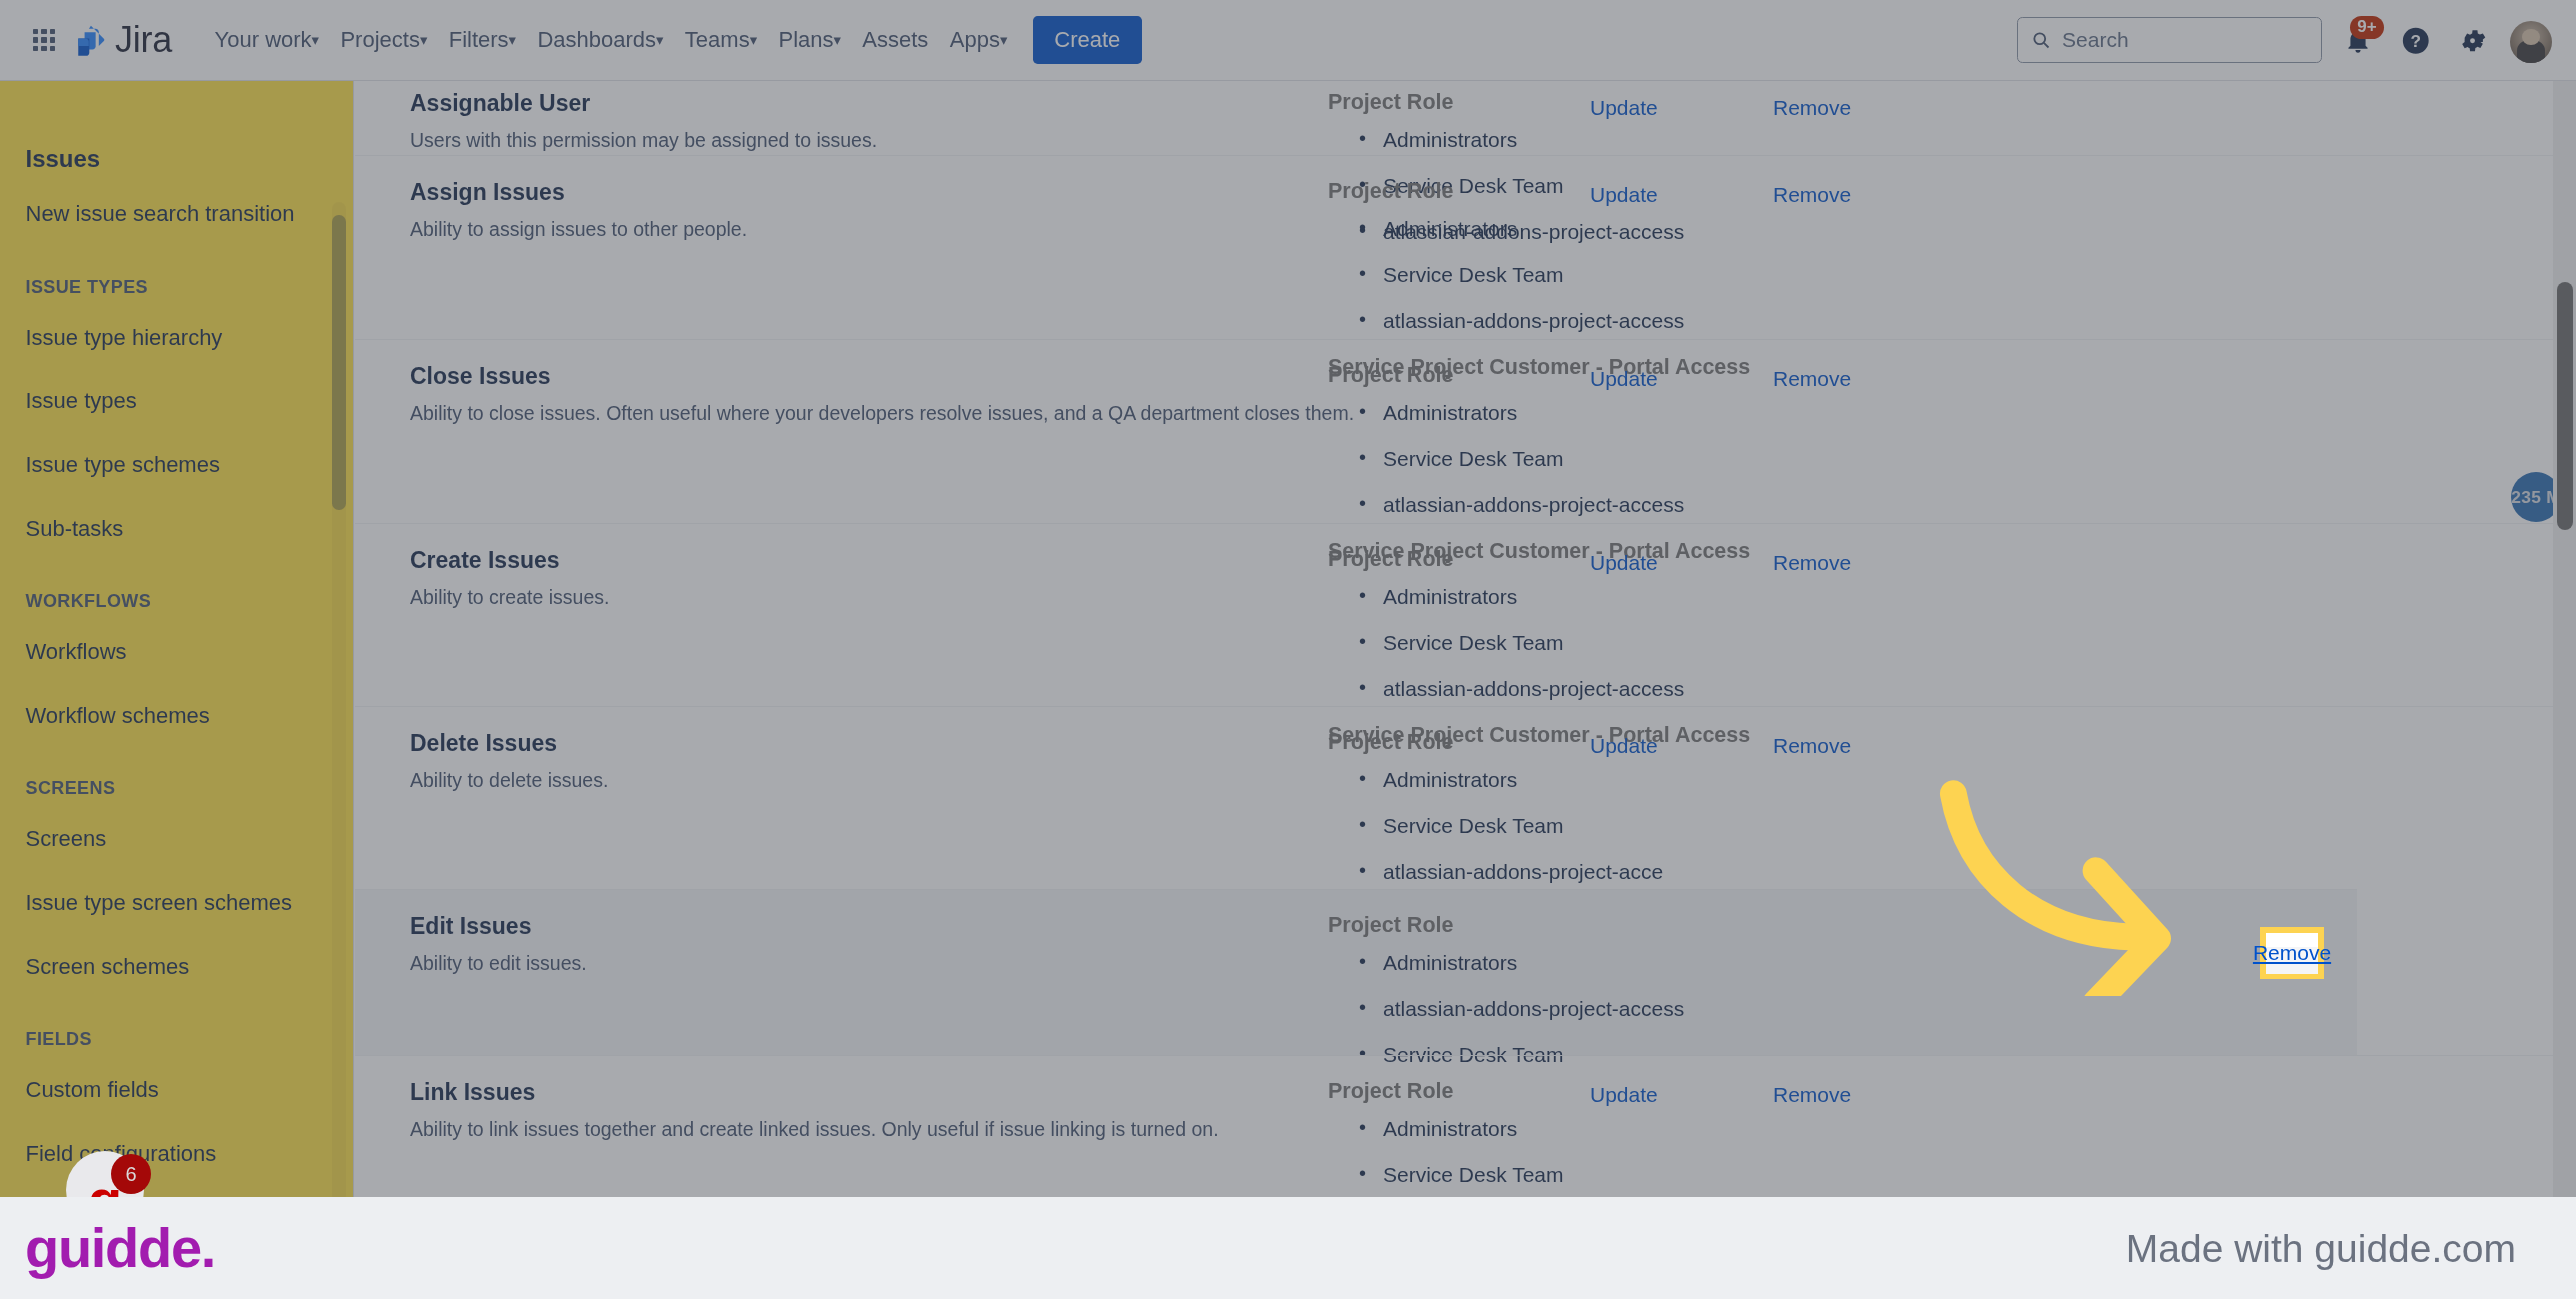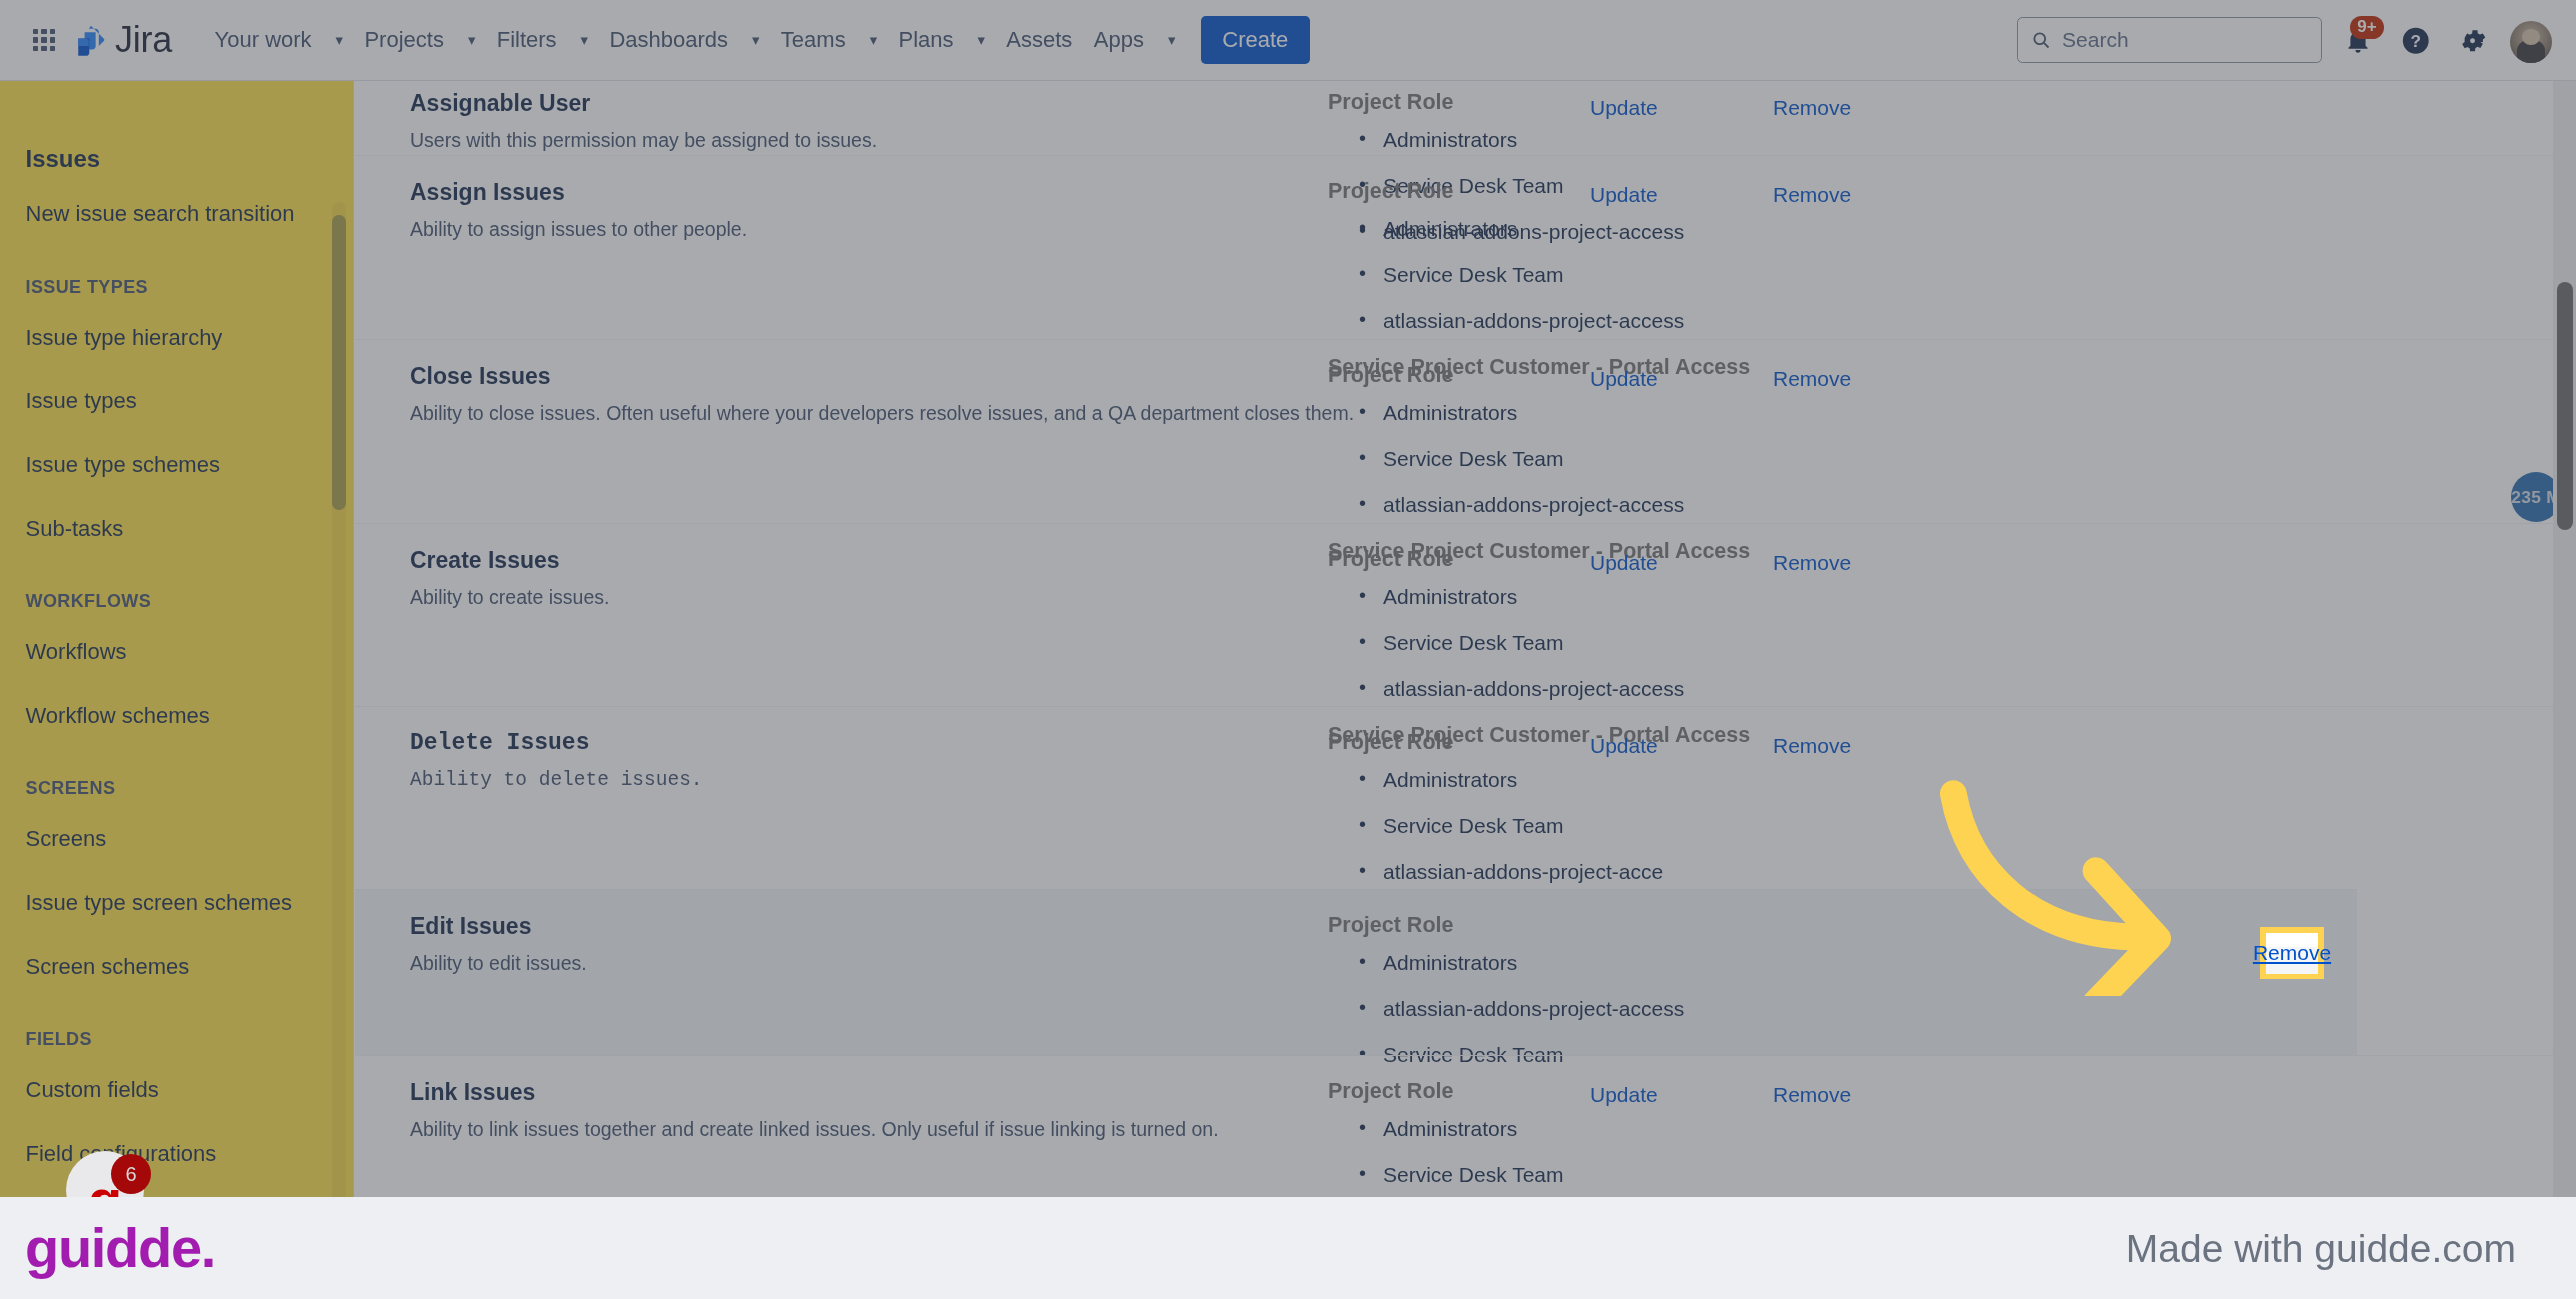--- a/index.html
+++ b/index.html
@@ -46,21 +46,21 @@
 
   .jira-logo { display: flex; align-items: center; margin-right: 32px; }
   .jira-mark { width: 35px; height: 35px; margin-right: 6.7px; }
   .jira-word {
     font-size: 36px; font-weight: 500; color: #1e2235;
     letter-spacing: -0.3px; line-height: 1;
   }
 
   .navitem {
     font-size: 22px; color: #42526e; padding: 8px 10.7px;
-    display: flex; align-items: center; gap: 24px;
+    display: flex; align-items: center; gap: 0;
     border-radius: 4px; white-space: nowrap; cursor: pointer;
   }
   .caret { font-size: 14.8px; color: #42526e; line-height: 1; }
 
   #create-btn {
     background: #0052cc; color: #fff;
     font-size: 22px; font-weight: 500;
     padding: 10.7px 21.5px; border-radius: 4.7px; border: none;
     margin-left: 14.8px; cursor: pointer; white-space: nowrap;
   }
@@ -475,21 +475,21 @@
           <div class="grant-type">Service Project Customer - Portal Access</div>
         </div>
       </div>
       <div class="perm-actions" style="top:27px;">
         <a class="act-link act-update">Update</a>
         <a class="act-link act-remove">Remove</a>
       </div>
     </div>
 
     <div class="perm-row" style="top:625px; height:183px;">
-      <div class="perm-left" style="top:23px;font-family:Liberation Mono, monospace;">
+      <div class="perm-left" style="top:23px;">
         <div class="perm-name">Delete Issues</div>
         <div class="perm-desc">Ability to delete issues.</div>
       </div>
       <div class="perm-right" style="top:23px;">
         <div class="grant-block">
           <div class="grant-type">Project Role</div>
           <ul class="grant-list">
             <li>Administrators</li>
             <li>Service Desk Team</li>
             <li>atlassian-addons-project-acce</li>

